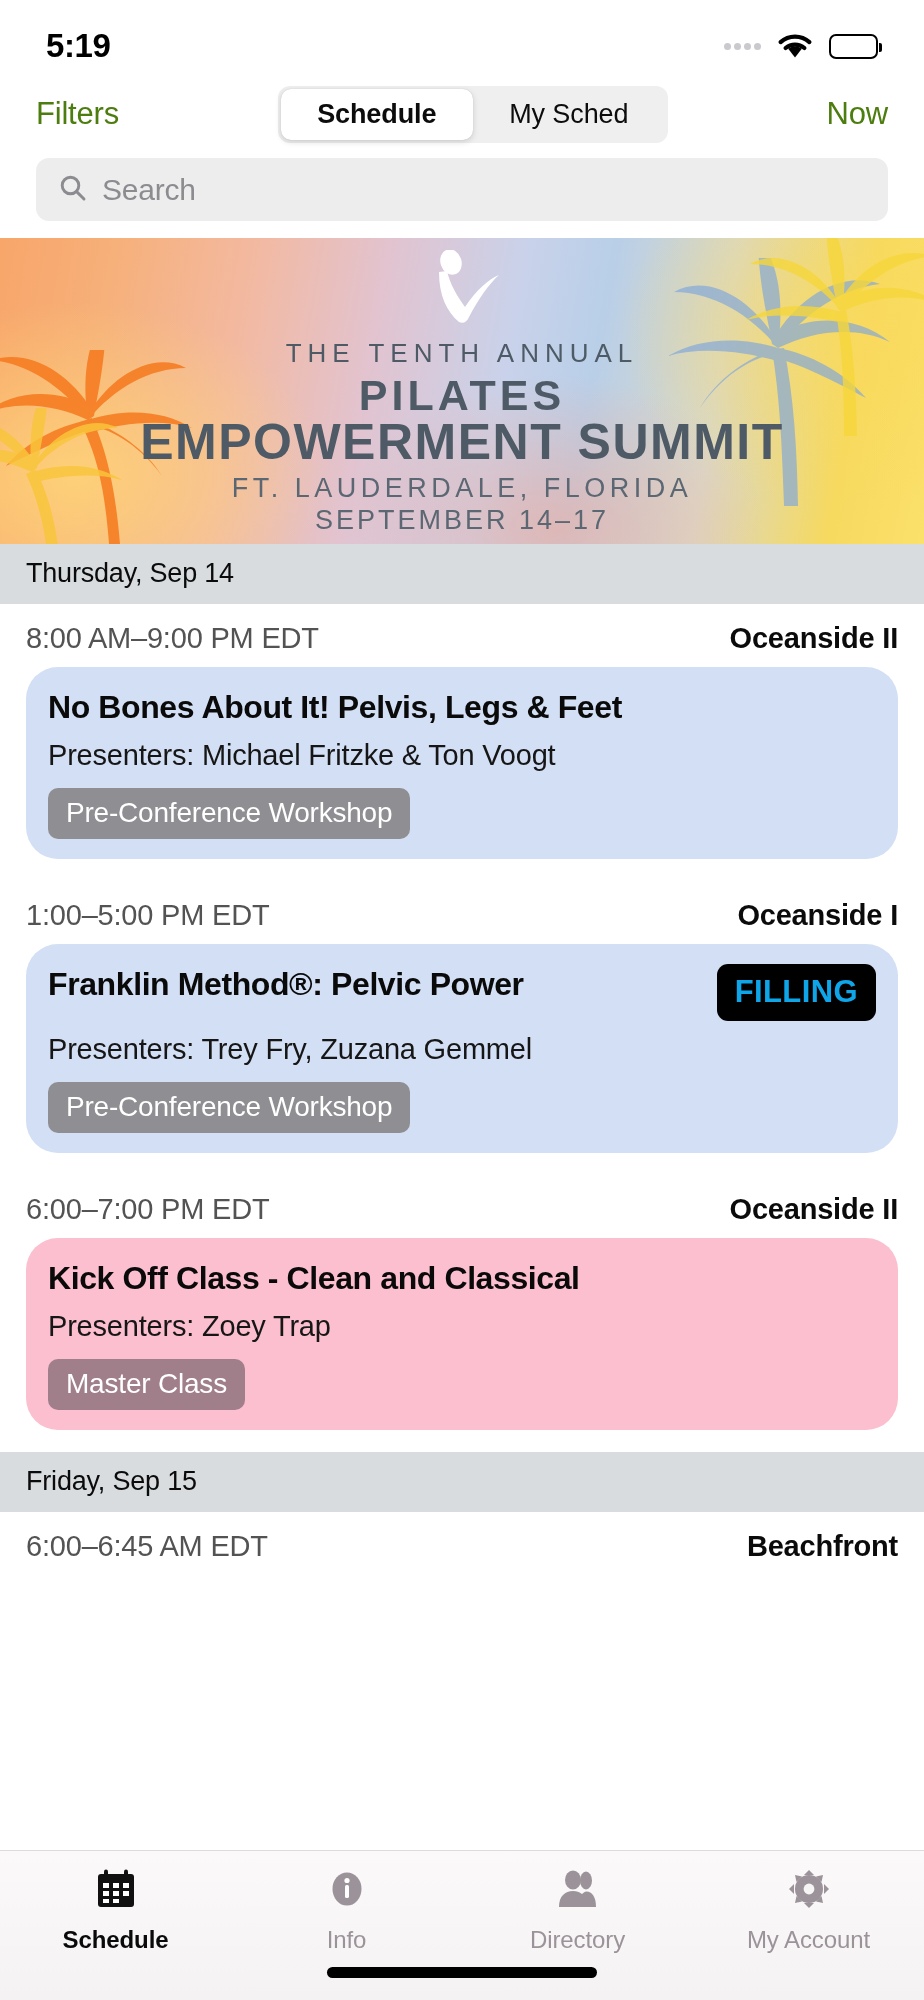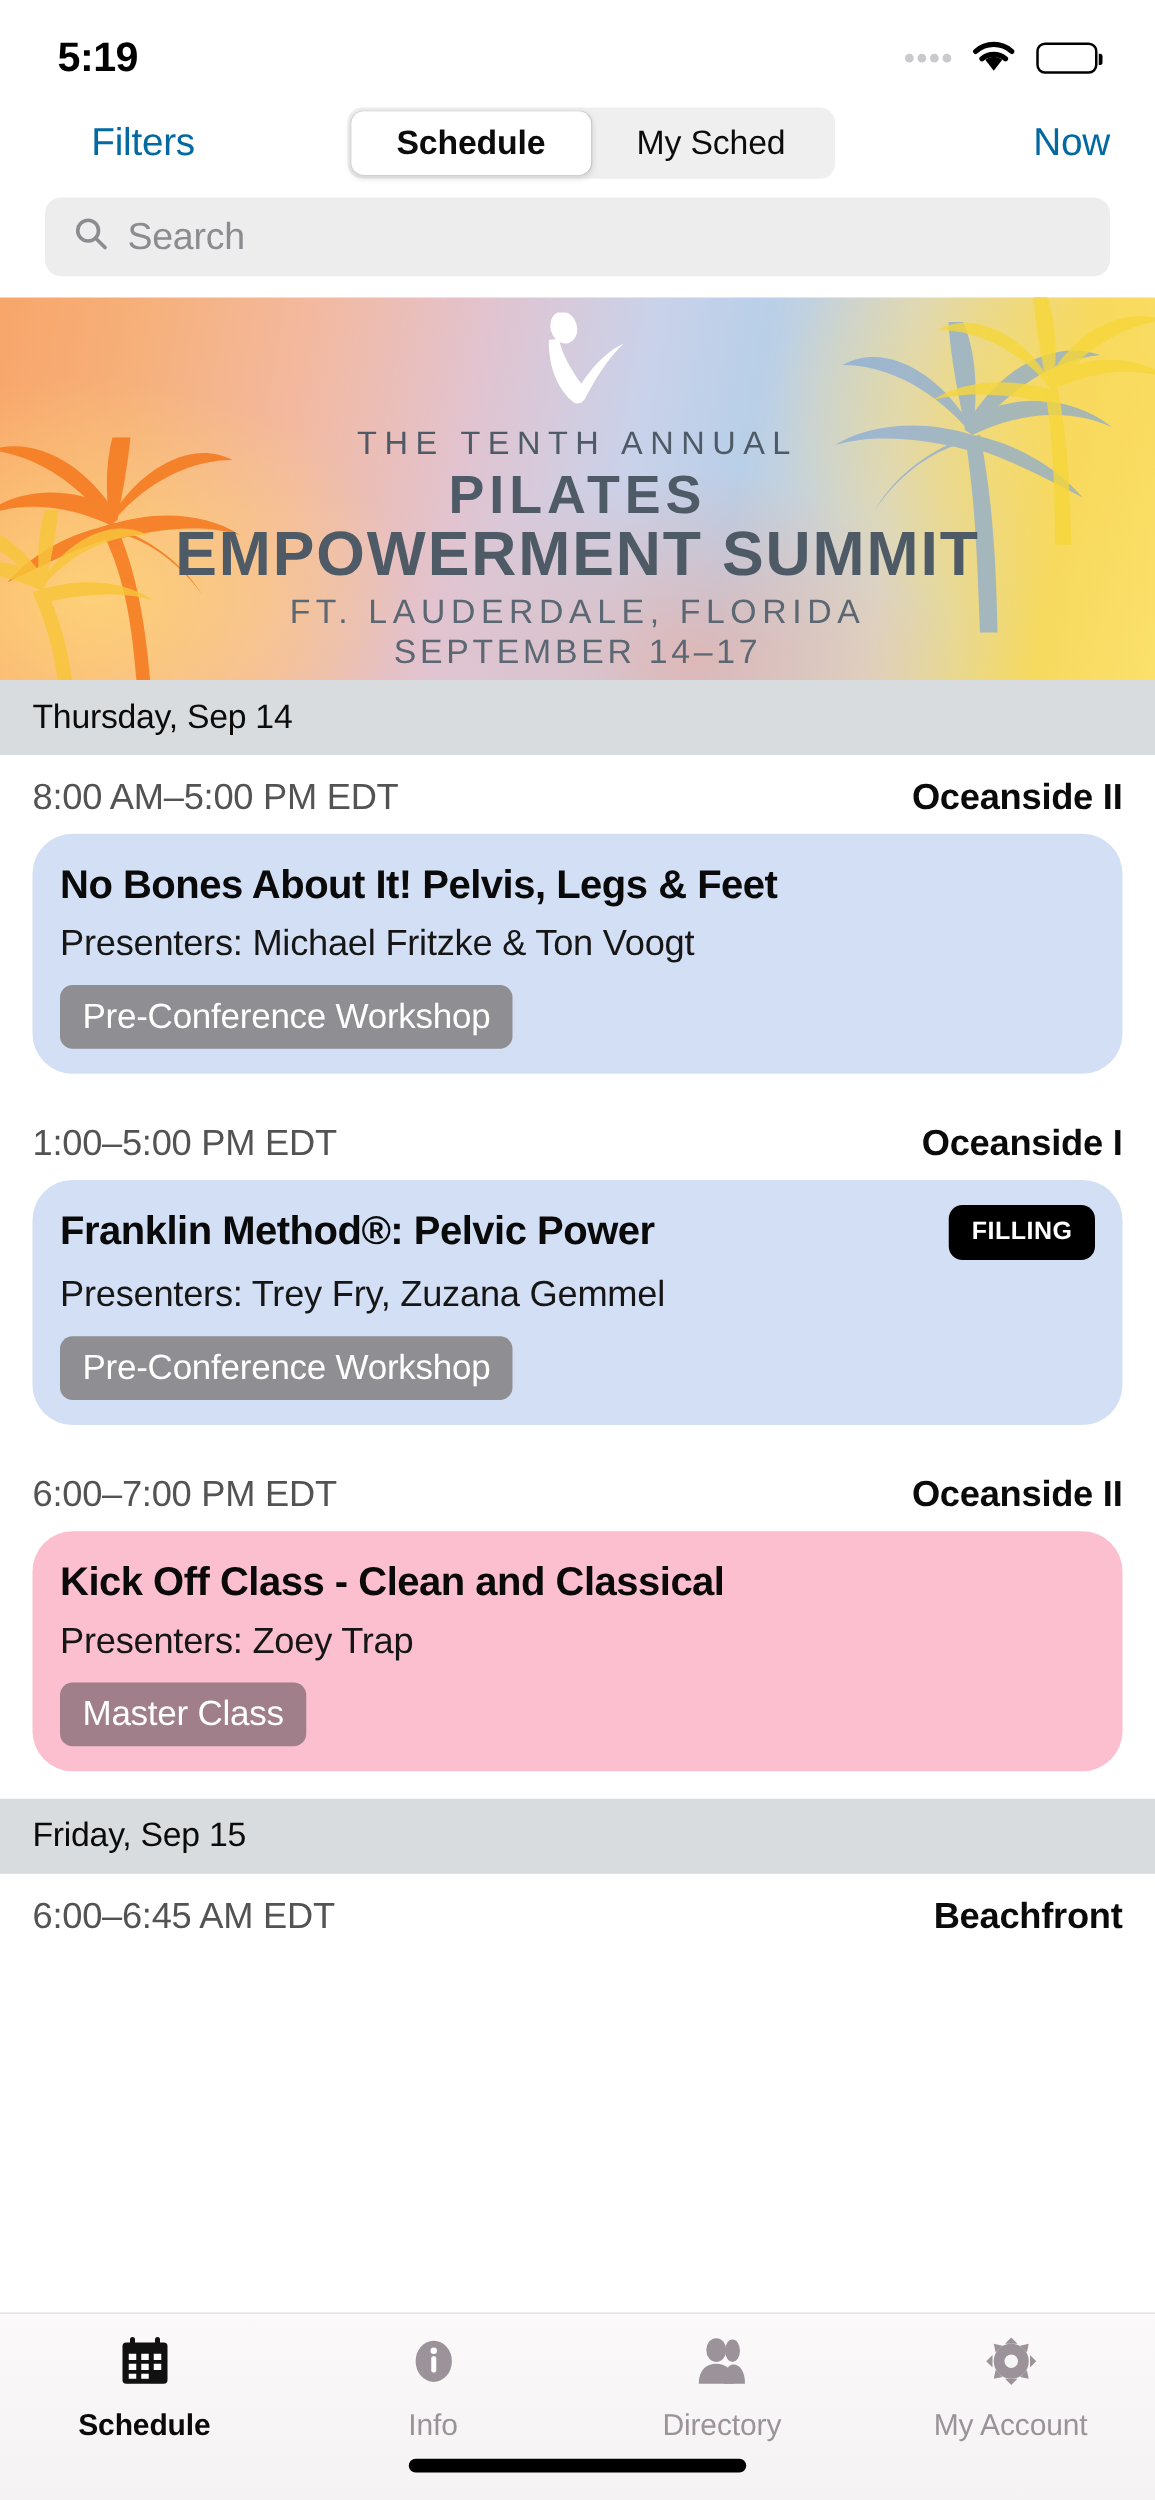--- a/index.html
+++ b/index.html
@@ -73,24 +73,23 @@
   
   .nav-bar {
     flex: 0 0 72px;
     display: flex;
     align-items: center;
     justify-content: space-between;
     padding: 0 36px;
   }
   .nav-link {
     font-size: 31px;
-    color: #0369a1;
+    color: #4d7c0f;
     letter-spacing: -0.2px;
     white-space: nowrap;
-    margin-left: 37px;
   }
   .segmented {
     display: flex;
     background: #efeff0;
     border-radius: 12px;
     padding: 3px;
     width: 390px;
     height: 57px;
   }
   .seg-item {
@@ -266,22 +265,22 @@
   .tag.masterclass { background: #a07f8b; }
   .card-head {
     display: flex;
     align-items: flex-start;
     justify-content: space-between;
     gap: 14px;
   }
   .filling-badge {
     flex: 0 0 auto;
     background: #000000;
-    color: #ffffff;
-    font-size: 20px;
+    color: #0ea5e9;
+    font-size: 31px;
     font-weight: 700;
     letter-spacing: 0.4px;
     padding: 10px 18px 11px 18px;
     border-radius: 11px;
     margin-top: -2px;
   }
 
   
   .tab-bar {
     flex: 0 0 150px;
@@ -435,21 +434,21 @@
       <div class="b-city">FT. LAUDERDALE, FLORIDA</div>
       <div class="b-dates">SEPTEMBER 14–17</div>
     </div>
   </div>
 
   <div class="schedule">
 
     <div class="day-header">Thursday, Sep 14</div>
 
     <div class="slot-meta">
-      <span class="slot-time">8:00 AM–5:00 PM EDT</span>
+      <span class="slot-time">8:00 AM–9:00 PM EDT</span>
       <span class="slot-room">Oceanside II</span>
     </div>
     <div class="card blue">
       <div class="card-head">
         <div class="card-title">No Bones About It! Pelvis, Legs &amp; Feet</div>
       </div>
       <div class="card-presenters">Presenters: Michael Fritzke &amp; Ton Voogt</div>
       <span class="tag workshop">Pre-Conference Workshop</span>
     </div>
 

